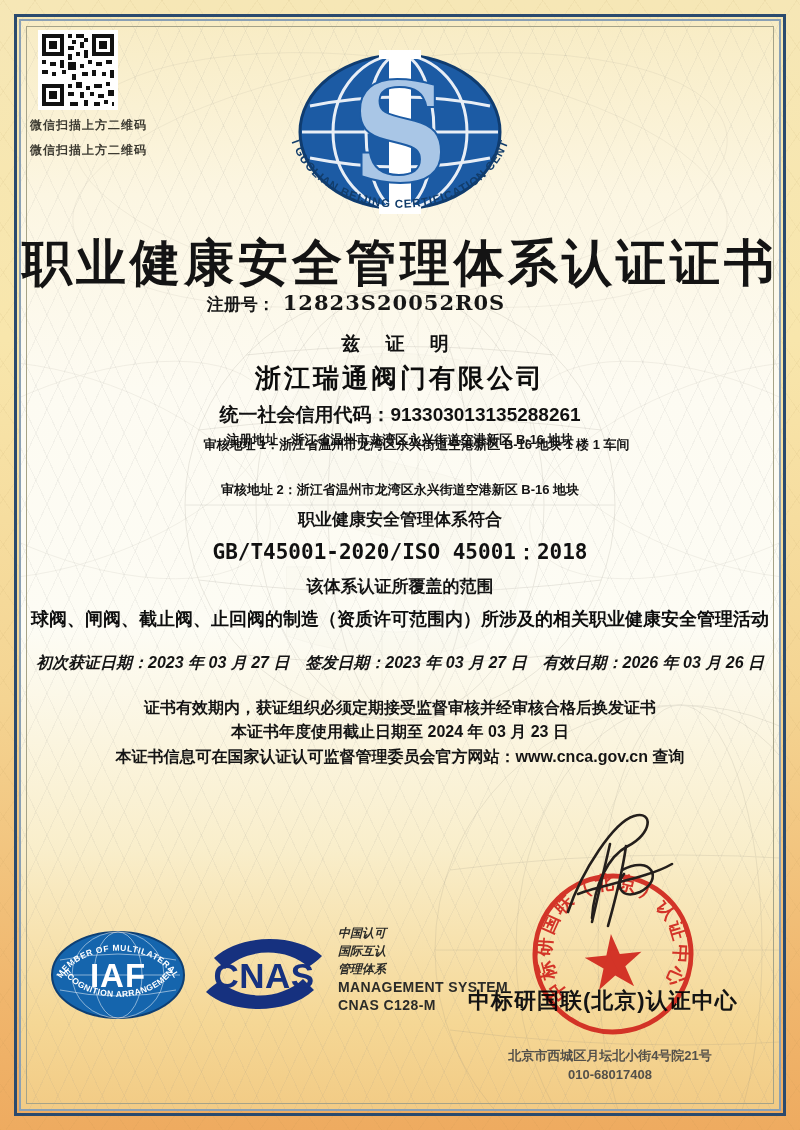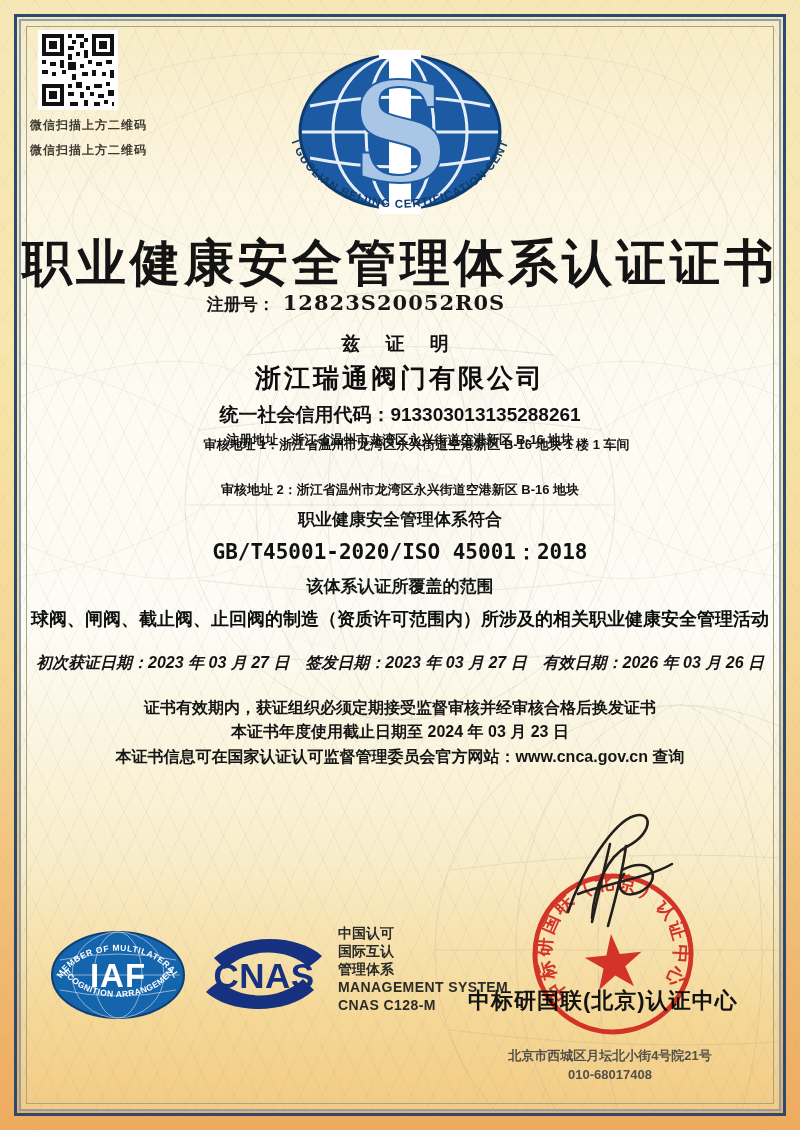--- a/index.html
+++ b/index.html
@@ -32,21 +32,21 @@
   .credit{font-size:19px;font-weight:900;color:#111;}
   .addr{font-size:13px;font-weight:800;color:#141414;}
   .conform{font-size:17px;font-weight:800;color:#141414;}
   .standard{font-family:"DejaVu Sans Mono",monospace;font-size:21px;font-weight:800;color:#111;}
   .scopehead{font-size:17px;font-weight:800;color:#141414;}
   .scope{font-size:18px;font-weight:900;color:#0e0e0e;white-space:nowrap;}
   .dates{display:flex;justify-content:space-between;padding:0 36px;font-size:16px;font-weight:800;color:#141414;}
   .note{font-size:16px;font-weight:800;color:#141414;}
   .issuer{font-size:22px;font-weight:900;color:#131313;white-space:nowrap;letter-spacing:1px;}
   .cnas-block{line-height:18px;color:#2b2b28;}
-  .cnas-block .zh{font-size:14px;font-weight:800;}
+  .cnas-block .zh{font-size:12px;font-weight:800;font-style:italic;}
   .cnas-block .en{font-size:14px;font-weight:800;letter-spacing:0.4px;}
   .addr2{font-size:13px;font-weight:700;color:#53504a;line-height:19px;text-align:center;}
   .stamp{mix-blend-mode:multiply;opacity:0.92;}
 </style>
 </head>
 <body>
 
 <div class="page">
 
   <div class="cert-bg">

